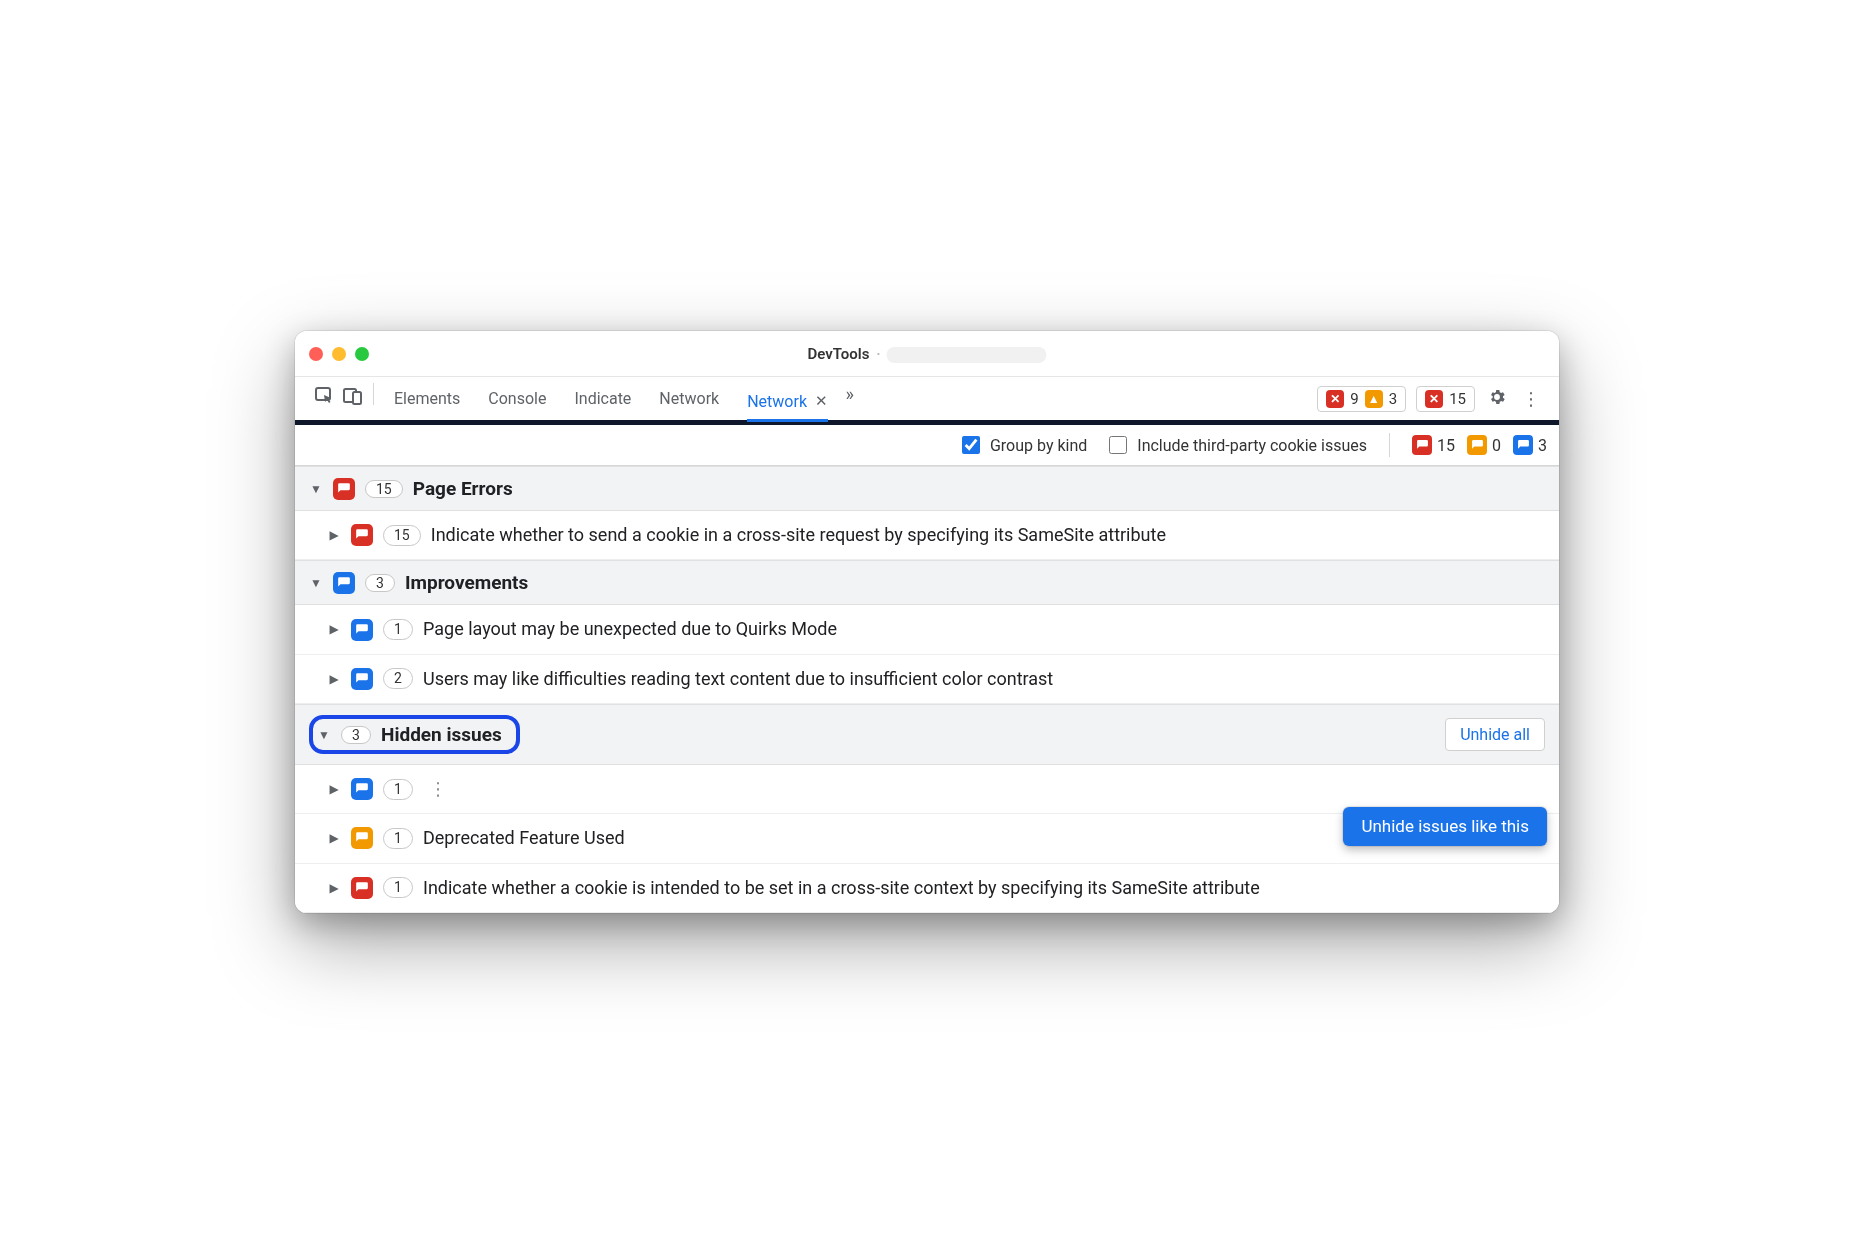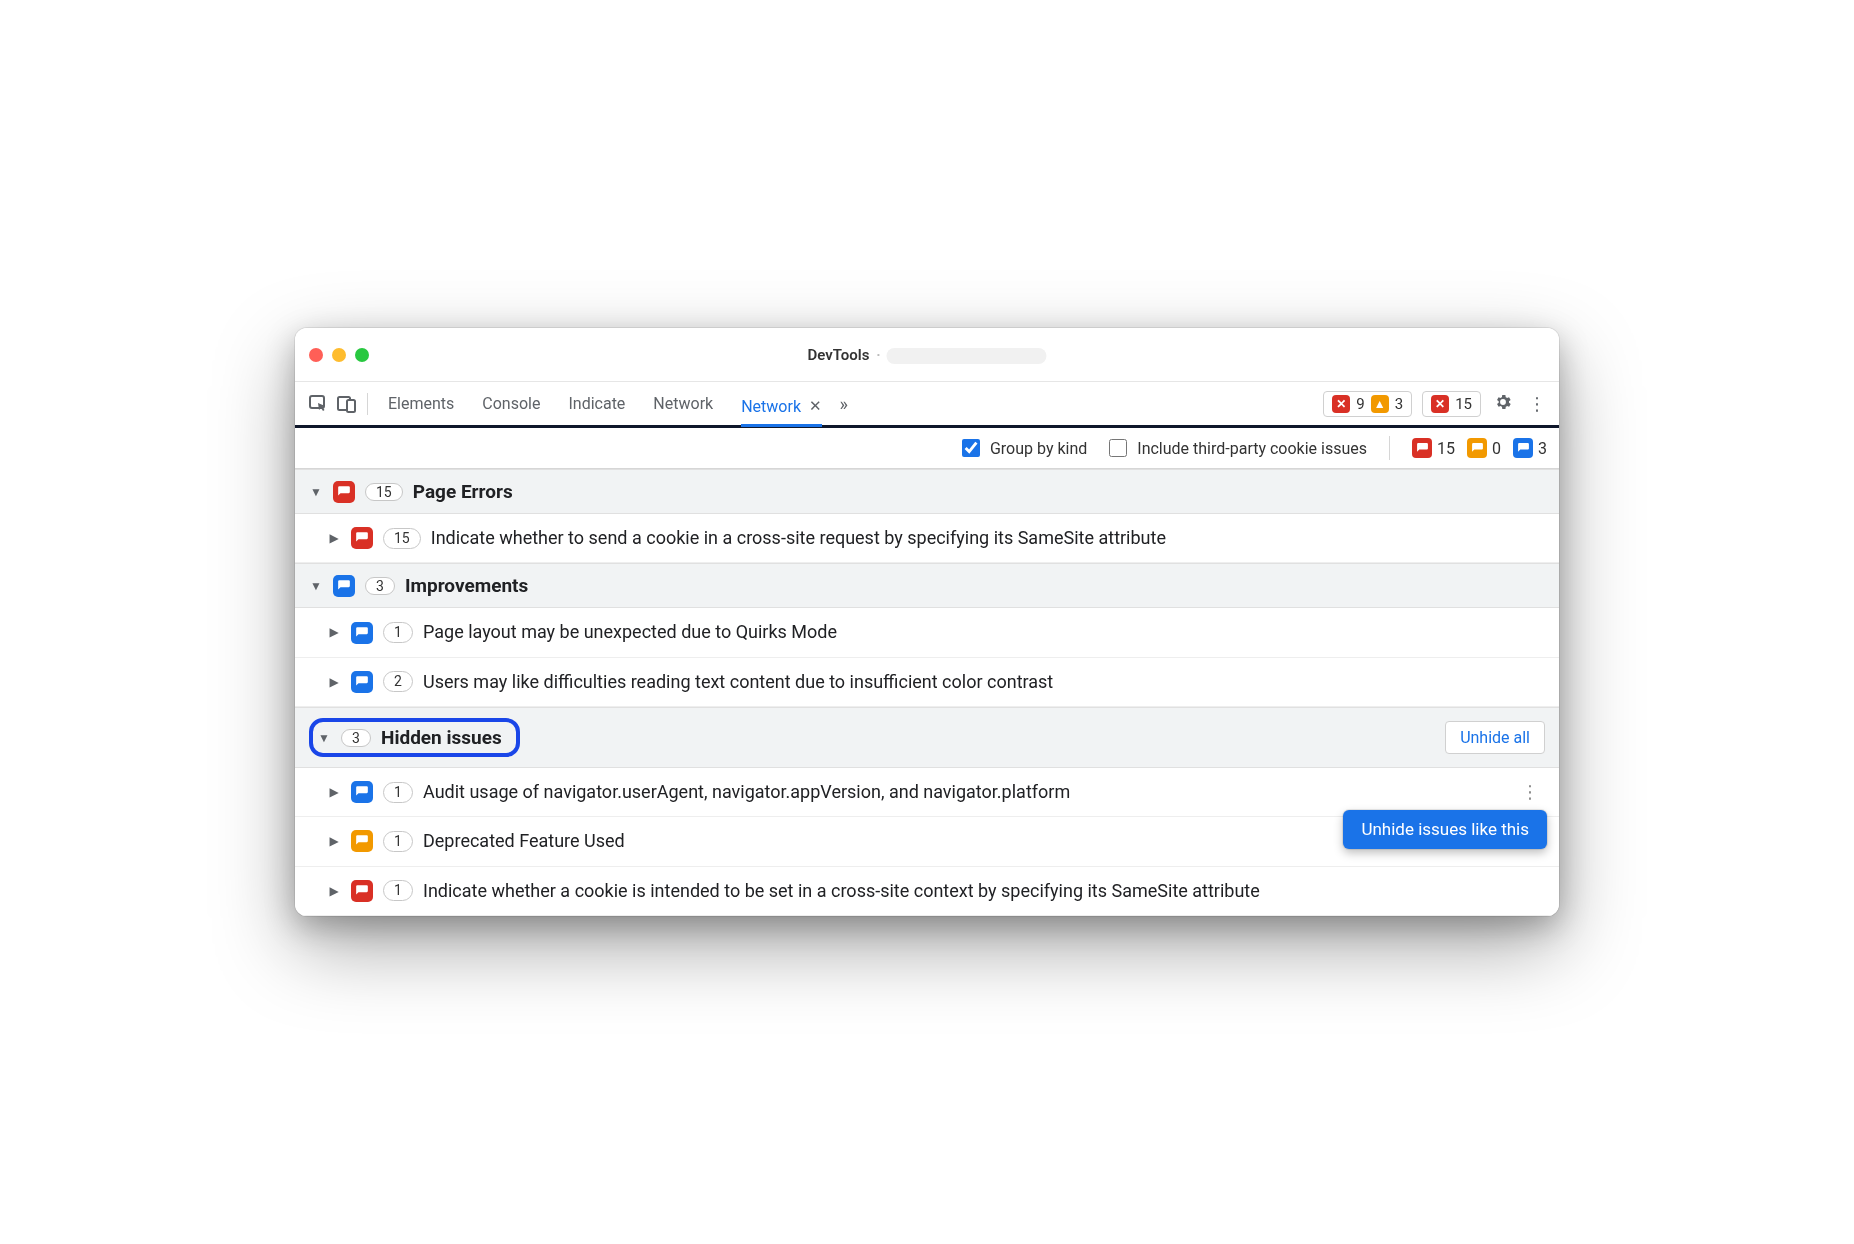--- a/index.html
+++ b/index.html
@@ -5,42 +5,41 @@
   * { box-sizing: border-box; margin: 0; padding: 0; font-family: -apple-system, BlinkMacSystemFont, "Segoe UI", Roboto, Helvetica, Arial, sans-serif; }
   body { background: #fff; display: flex; align-items: center; justify-content: center; min-height: 1244px; }
   .window {
     width: 1264px;
     border-radius: 12px;
     box-shadow: 0 0 0 1px rgba(0,0,0,.08), 0 30px 80px rgba(0,0,0,.35), 0 10px 30px rgba(0,0,0,.25);
     background: #fff;
     overflow: hidden;
   }
   .titlebar {
-    height: 54px;
+    height: 46px;
     display: flex;
     align-items: center;
     padding: 0 14px;
     border-bottom: 1px solid #e6e6e6;
     background: #fff;
     position: relative;
   }
   .traffic { display: flex; gap: 9px; }
   .tl { width: 14px; height: 14px; border-radius: 50%; }
   .tl.red { background: #ff5f57; }
   .tl.yel { background: #febc2e; }
   .tl.grn { background: #28c840; }
   .titlebar-title { position: absolute; left: 50%; transform: translateX(-50%); font-weight: 600; font-size: 15px; color: #333; }
   .titlebar-title .dash { color: #bbb; margin-left: 3px; }
   .titlebar-blank { display: inline-block; width: 160px; height: 16px; background: #f1f1f1; border-radius: 8px; margin-left: 6px; vertical-align: middle; }
 
   .toolbar {
     display: flex;
-    align-items: center;
-    padding: 6px 10px;
-    border-bottom: 3px solid #0f172a;
+    padding: 6px 16px;
+    border-bottom: 5px solid #0f172a;
     font-size: 16px;
     color: #555;
   }
   .toolbar .icon-btn { width: 28px; height: 26px; display: flex; align-items: center; justify-content: center; color: #5f6368; cursor: pointer; }
   .toolbar .sep { width: 1px; height: 22px; background: #d6d6d6; margin: 0 6px; }
   .tabs { display: flex; gap: 28px; margin-left: 14px; }
   .tabs .tab { color: #5f6368; cursor: pointer; padding: 6px 0; white-space: nowrap; display: flex; align-items: center; gap: 8px; }
   .tabs .tab.active { color: #1a73e8; border-bottom: 3px solid #1a73e8; margin-bottom: -8px; }
   .tabs .tab .close { color: #5f6368; font-size: 15px; }
   .toolbar .more { margin-left: 18px; color: #5f6368; font-size: 18px; }
@@ -285,21 +284,20 @@
       <button class="unhide-btn">Unhide all</button>
     </div>
     <div class="issue-row row-with-menu">
       <span class="tri">▶</span>
       <span class="bubble-sm info">
           <svg class="chat" width="13" height="13" viewBox="0 0 24 24">
             <path d="M20 2H4a2 2 0 00-2 2v14l4-4h14a2 2 0 002-2V4a2 2 0 00-2-2z"></path>
           </svg>
         </span>
       <span class="count-pill">1</span>
-      <span class="message">Audit usage of navigator.userAgent, navigator.appVersion, and navigator.platform</span>
       <span class="row-kebab">⋮</span>
       <div class="context-menu">Unhide issues like this</div>
     </div>
     <div class="issue-row">
       <span class="tri">▶</span>
       <span class="bubble-sm warn">
           <svg class="chat" width="13" height="13" viewBox="0 0 24 24">
             <path d="M20 2H4a2 2 0 00-2 2v14l4-4h14a2 2 0 002-2V4a2 2 0 00-2-2z"></path>
           </svg>
         </span>

